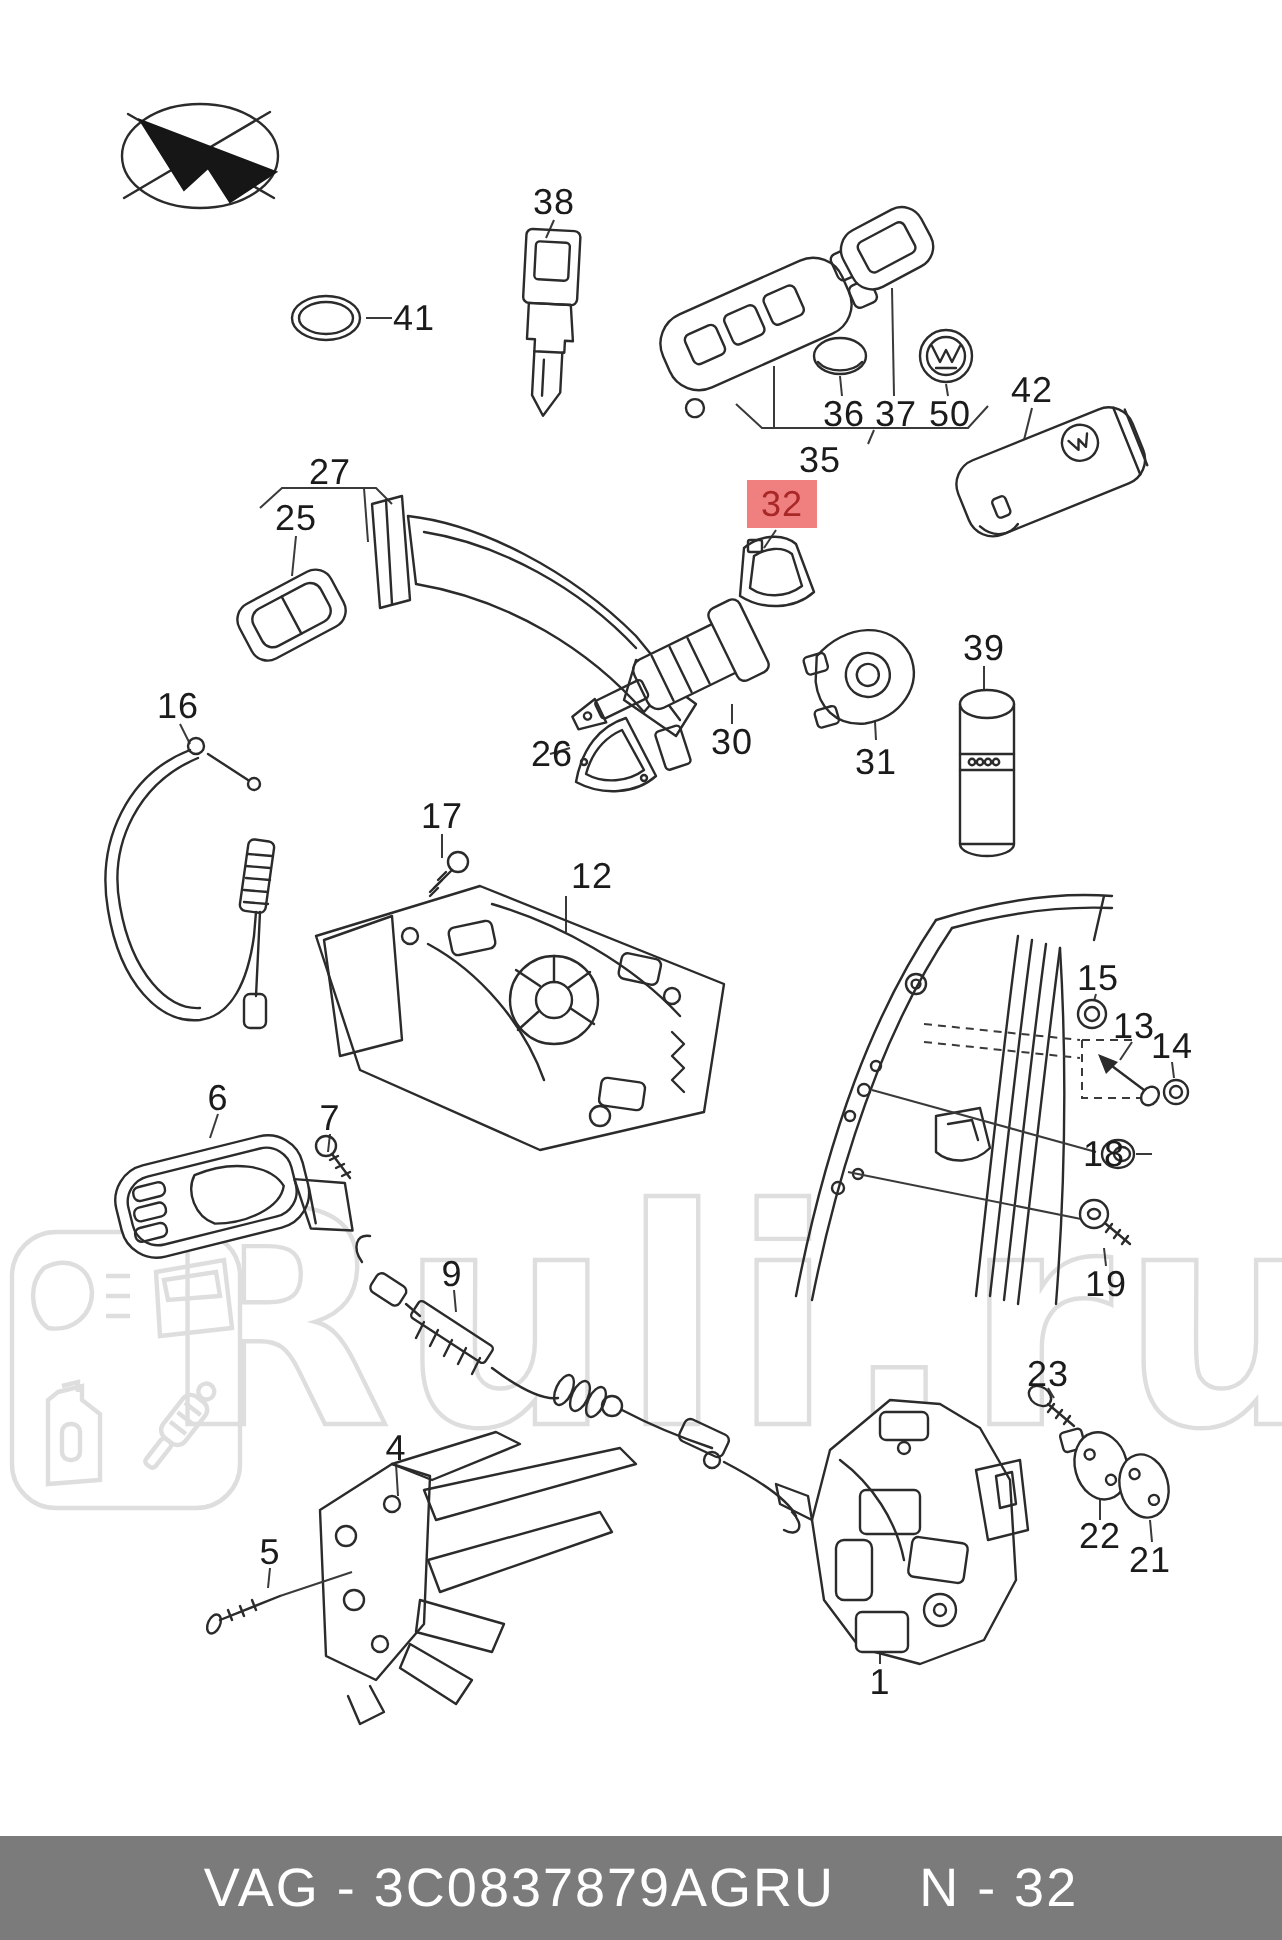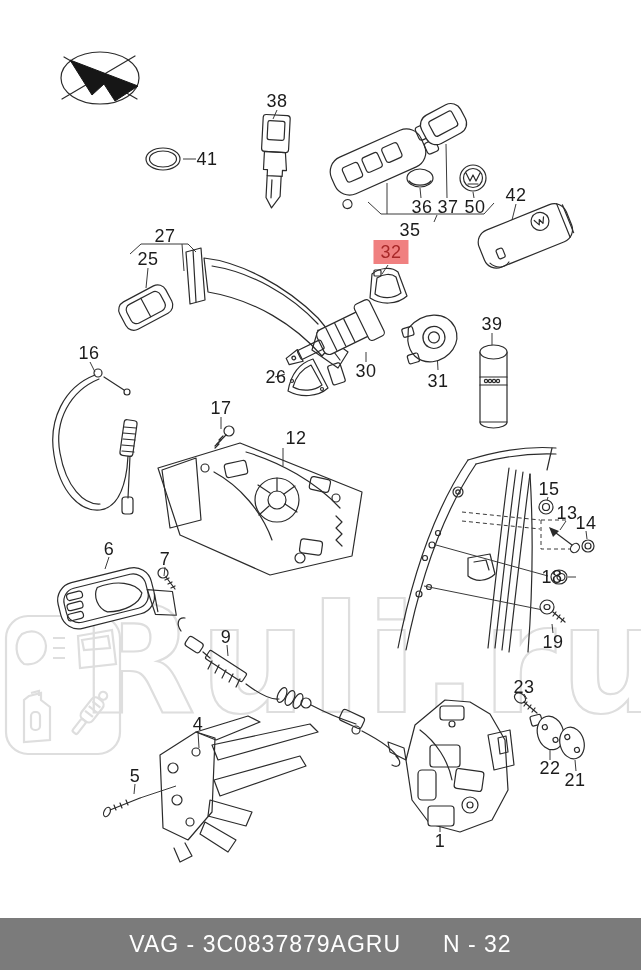--- a/index.html
+++ b/index.html
@@ -10,21 +10,21 @@
   .lnw{stroke:#2b2b2b;fill:#ffffff;stroke-width:1.2;stroke-linecap:round;stroke-linejoin:round;}
   .ld{stroke:#3a3a3a;stroke-width:1;fill:none;}
   .wm{stroke:var(--wm-color,#dedede);fill:none;stroke-width:2.2;}
   .wmtxt{font-family:"DejaVu Sans",sans-serif;font-weight:bold;}
   .callouts{position:absolute;left:0;top:0;width:641px;height:918px;}
   .callout{position:absolute;transform:translate(-50%,-50%);
            font-size:18px;color:#1b1b1b;letter-spacing:.5px;white-space:nowrap;line-height:1;}
   .callout.hl{background:var(--hl-bg,#f08080);color:var(--hl-text,#a82828);padding:3px 7px;}
   .footer{position:absolute;left:0;bottom:0;width:641px;height:52px;background:var(--footer-bg,#7b7b7b);
           display:flex;align-items:center;justify-content:center;gap:42px;
-          color:var(--footer-text,#ffffff);font-size:23px;letter-spacing:1px;}
+          color:var(--footer-text,#ffffff);font-size:27px;letter-spacing:1px;}
 </style>
 </head>
 <body>
 
 <div class="page">
 
   <svg class="art" width="641" height="918" viewBox="0 0 641 918">
 
     <g>
       <rect class="wm" x="6" y="616" width="114" height="138" rx="22"></rect>

